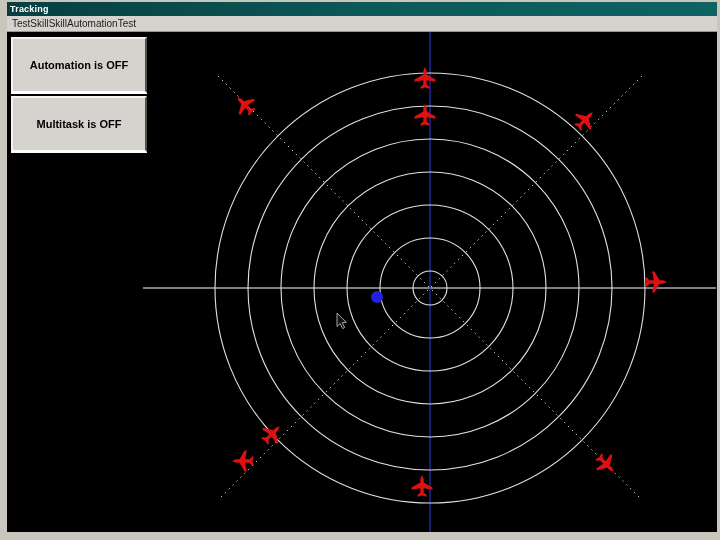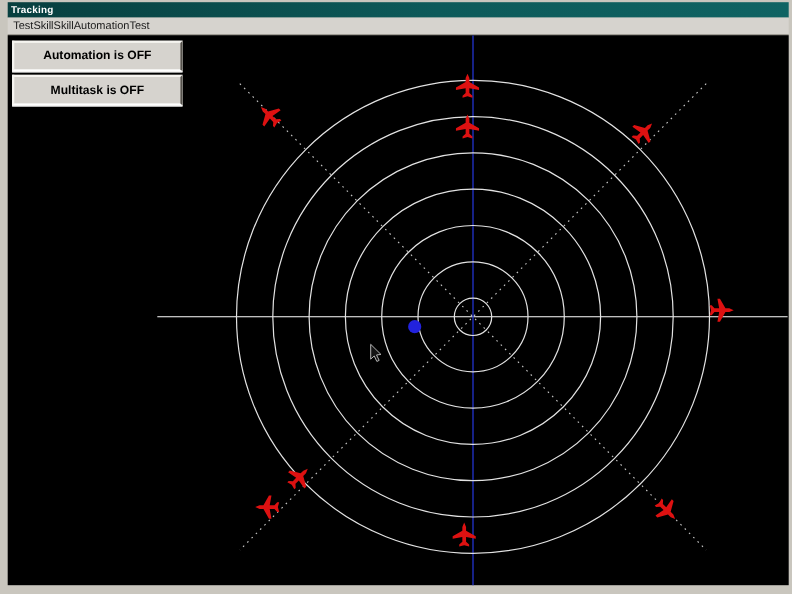--- a/index.html
+++ b/index.html
@@ -10,22 +10,22 @@
     display:flex;align-items:center;padding-left:3px;}
   .title-text{color:#ffffff;font-size:9px;font-weight:bold;letter-spacing:0.2px;}
   .menubar{position:absolute;left:7px;top:16px;right:3px;height:15px;background:#d6d3ce;
     display:flex;align-items:center;padding-left:5px;font-size:10px;color:#1a1a1a;
     border-bottom:1px solid #9a968e;}
   .menu-item{cursor:default;}
   .client{position:absolute;left:7px;top:32px;right:3px;bottom:8px;background:#000;}
   svg.radar{position:absolute;left:0;top:0;width:100%;height:100%;}
   .status-buttons{position:absolute;left:4px;top:5px;display:flex;flex-direction:column;gap:3px;z-index:5;}
   .status-buttons button{
-    width:155px;background:#d6d3ce;color:#000;font-family:"Liberation Sans",sans-serif;
-    font-size:11px;font-weight:bold;text-align:center;padding:6px 3px;
+    width:136px;background:#d6d3ce;color:#000;font-family:"Liberation Sans",sans-serif;
+    font-size:11px;font-weight:bold;text-align:center;padding:20px 3px;
     border-top:2px solid #f6f4f0;border-left:2px solid #f6f4f0;
     border-right:2px solid #55524c;border-bottom:2px solid #ffffff;
     box-shadow:0 1px 0 #ffffff;
   }
 </style>
 </head>
 <body>
 
 <div class="window">
   <div class="titlebar">

